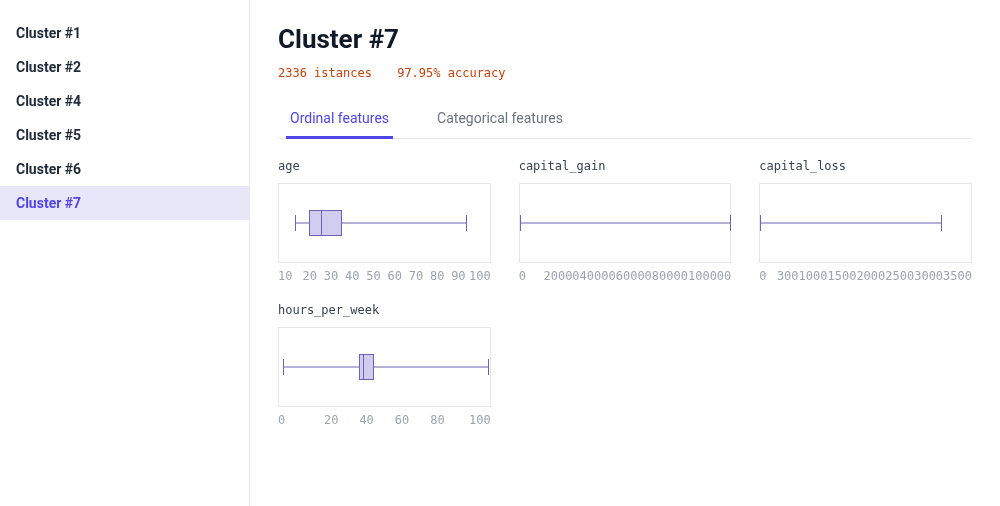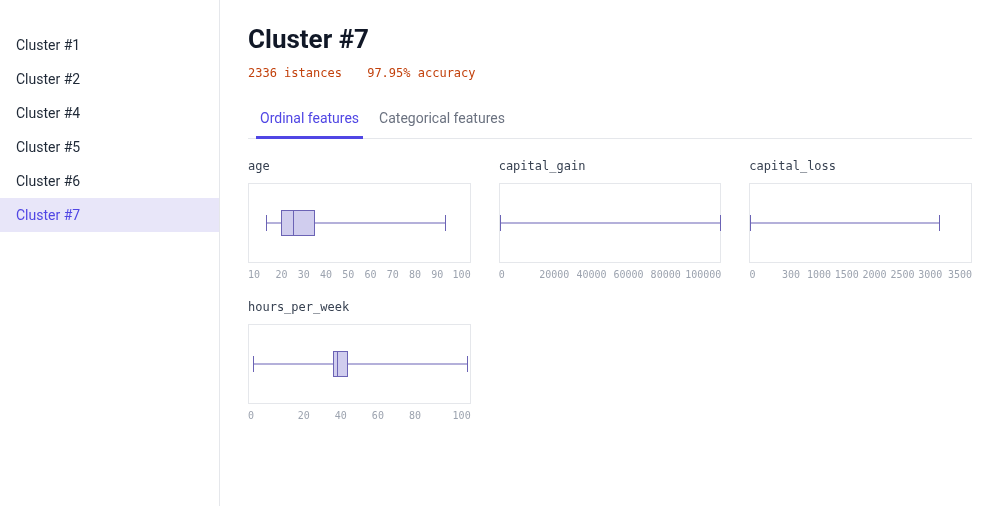--- a/index.html
+++ b/index.html
@@ -5,23 +5,24 @@
     * { box-sizing: border-box; margin: 0; padding: 0; }
     body {
       font-family: -apple-system, BlinkMacSystemFont, "Segoe UI", Roboto, sans-serif;
       background: #ffffff;
       width: 1000px;
       height: 506px;
       display: flex;
       overflow: hidden;
     }
     .sidebar {
-      width: 220px;
+      width: 250px;
       border-right: 1px solid #e5e7eb;
-      padding-top: 28px;
+      padding-top: 16px;
+      font-weight: bold;
     }
     .sidebar-item {
       padding: 9px 16px;
       font-size: 14px;
       color: #1f2937;
       cursor: pointer;
     }
     .sidebar-item.selected {
       background: #e8e6f9;
       color: #5046e4;
@@ -40,21 +41,21 @@
     .subtitle {
       font-family: ui-monospace, Menlo, Monaco, Consolas, monospace;
       font-size: 12px;
       color: #c2410c;
       margin-bottom: 22px;
     }
     .subtitle span + span { margin-left: 18px; }
     .tabs {
       border-bottom: 1px solid #e5e7eb;
       display: flex;
-      gap: 12px;
+      gap: 40px;
       margin-bottom: 20px;
       padding-left: 8px;
     }
     .tab {
       padding: 8px 4px 10px 4px;
       font-size: 14px;
       color: #6b7280;
       cursor: pointer;
       border-bottom: 3px solid transparent;
       margin-bottom: -1px;
@@ -109,23 +110,23 @@
     .bp-median {
       position: absolute;
       top: 50%;
       transform: translateY(-50%);
       width: 1px;
       height: 26px;
       background: #6b63b5;
     }
     .axis {
       display: flex;
-      justify-content: flex-end;
+      justify-content: center;
       font-family: ui-monospace, Menlo, Monaco, Consolas, monospace;
-      font-size: 10px;
+      font-size: 12px;
       color: #9ca3af;
       margin-top: 6px;
     }
     .axis span { flex: 1; text-align: center; }
     .axis span:first-child { text-align: left; }
     .axis span:last-child { text-align: right; }
   </style>
 </head>
 <body>
 

